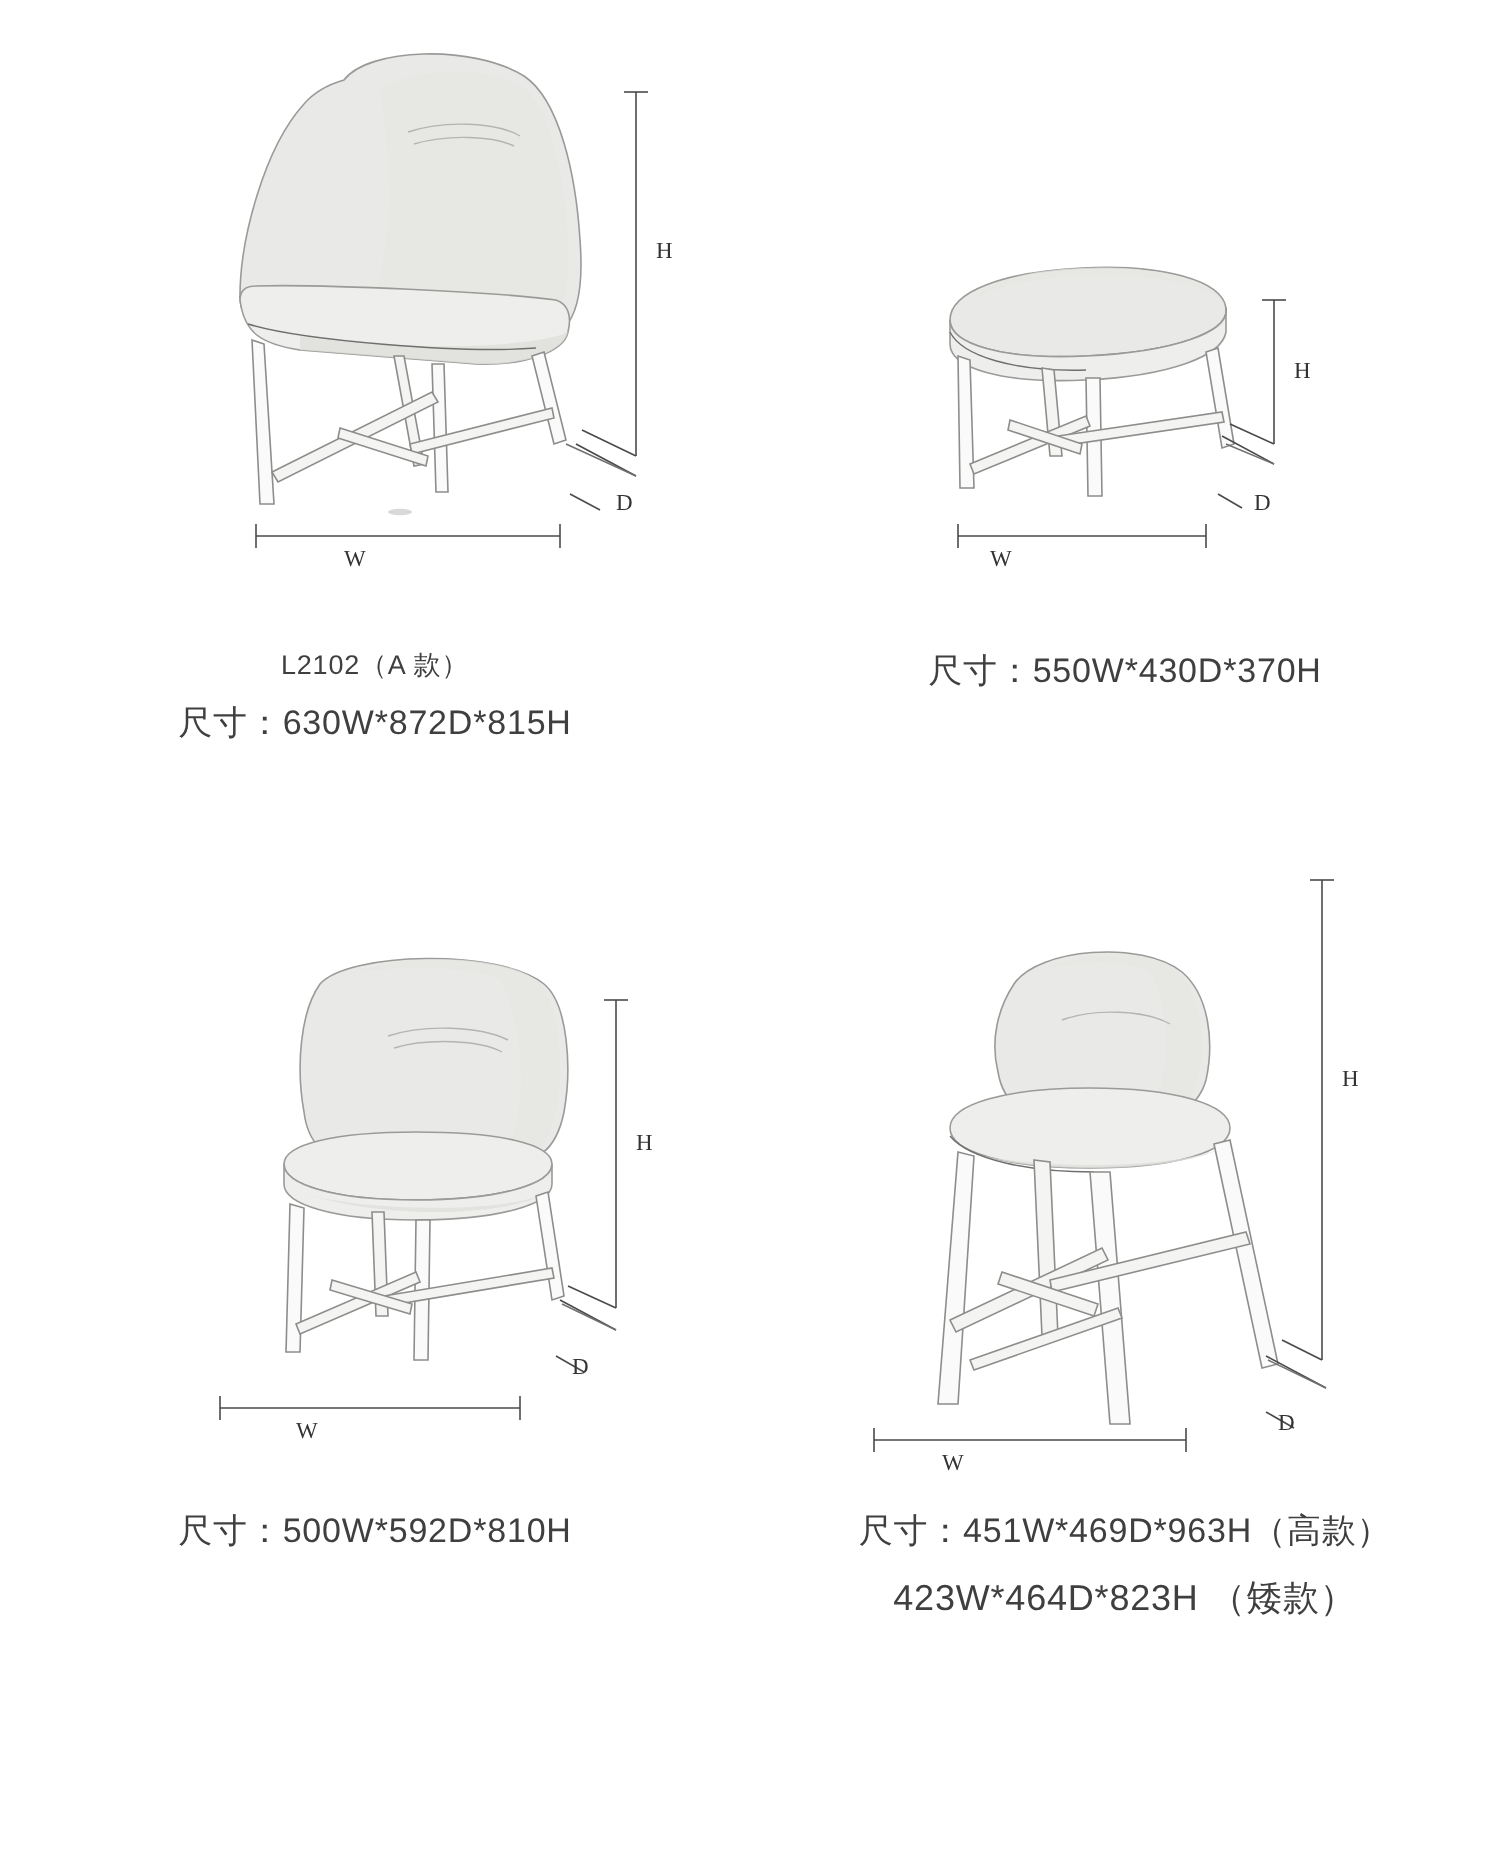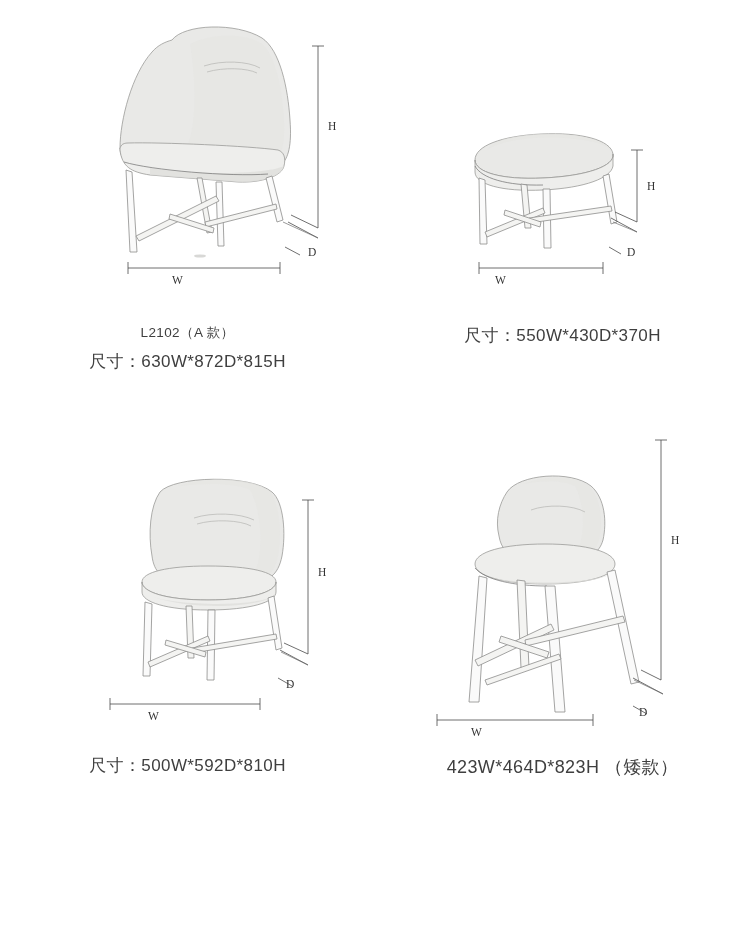--- a/index.html
+++ b/index.html
@@ -247,17 +247,18 @@
         <path class="ln-thin" d="M259 250 L288 264"></path>
         <path class="ln" d="M62 290 L218 290"></path>
         <path class="ln" d="M62 284 L62 296"></path>
         <path class="ln" d="M218 284 L218 296"></path>
       </svg>
       <span class="dim-letter" style="left:296px; top:104px;">H</span>
       <span class="dim-letter" style="left:264px; top:276px;">D</span>
       <span class="dim-letter" style="left:96px; top:296px;">W</span>
     </div>
     <div class="cell-caption">
+      <div class="dims">尺寸：451W*469D*963H（高款）</div>
       <div class="dims2">423W*464D*823H  （矮款）</div>
     </div>
   </div>
 
 </div>
 
 </body></html>

